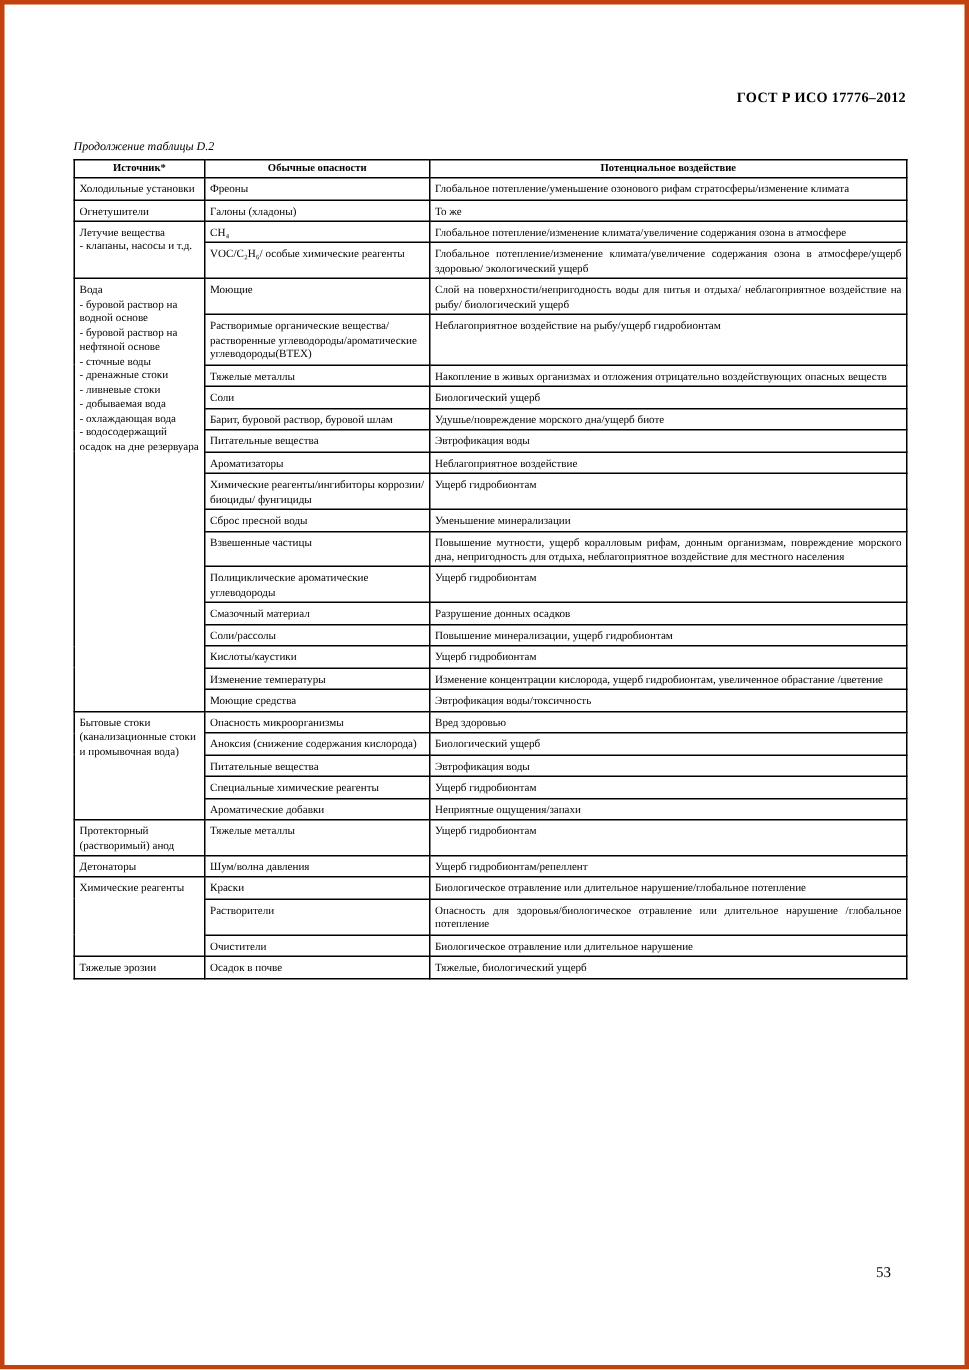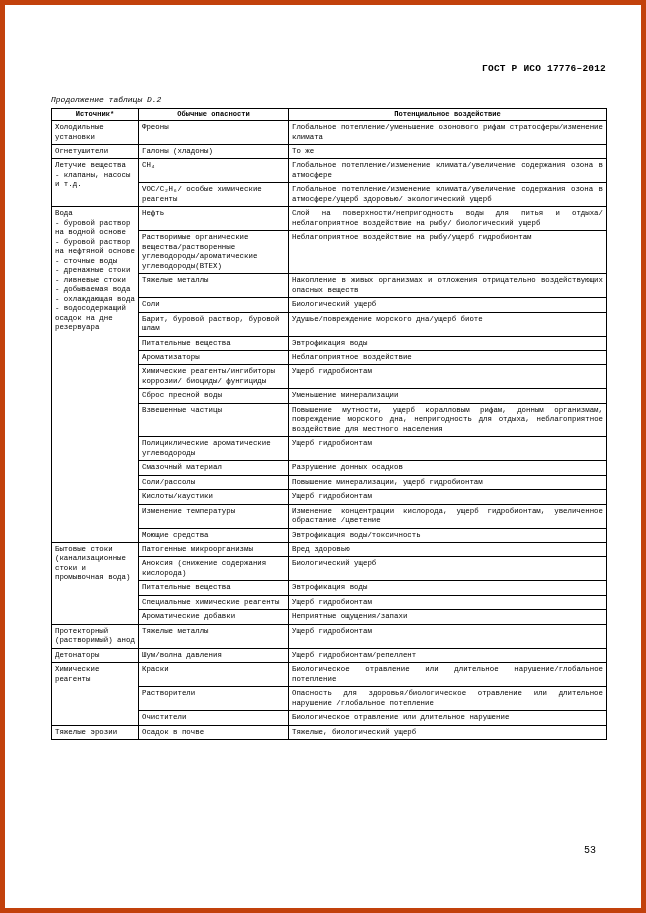--- a/index.html
+++ b/index.html
@@ -1,22 +1,22 @@
 <!DOCTYPE html>
 <html lang="ru"><head>
 <meta charset="utf-8">
 <style>
   html,body{margin:0;padding:0;background:#ffffff;}
   .page{
     position:relative;
     width:646px;height:913px;
     background:#ffffff;
     box-sizing:border-box;
-    border:5px solid #c2410c;
-    font-family:Liberation Mono, monospace;
+    border:3px solid #c2410c;
+    font-family:Liberation Serif, serif;
     color:#000;
     overflow:hidden;
   }
   .doc-header{
     position:absolute;top:58px;left:46px;width:555px;
     text-align:right;font-weight:bold;font-size:9.5px;
     letter-spacing:.2px;
   }
   .caption{
     position:absolute;top:90px;left:46px;
@@ -93,21 +93,21 @@
         <tr>
           <td rowspan="16" class="src">Вода
 - буровой раствор на водной основе
 - буровой раствор на нефтяной основе
 - сточные воды
 - дренажные стоки
 - ливневые стоки
 - добываемая вода
 - охлаждающая вода
 - водосодержащий осадок на дне резервуара</td>
-          <td class="haz">Нефть</td>
+          <td class="haz">Моющие</td>
           <td class="imp">Слой на поверхности/непригодность воды для питья и отдыха/ неблагоприятное воздействие на рыбу/ биологический ущерб</td>
         </tr>
         <tr>
           <td class="haz">Растворимые органические вещества/растворенные углеводороды/ароматические углеводороды(BTEX)</td>
           <td class="imp">Неблагоприятное воздействие на рыбу/ущерб гидробионтам</td>
         </tr>
         <tr>
           <td class="haz">Тяжелые металлы</td>
           <td class="imp">Накопление в живых организмах и отложения отрицательно воздействующих опасных веществ</td>
         </tr>
@@ -158,21 +158,21 @@
         <tr>
           <td class="haz">Изменение температуры</td>
           <td class="imp">Изменение концентрации кислорода, ущерб гидробионтам, увеличенное обрастание /цветение</td>
         </tr>
         <tr>
           <td class="haz">Моющие средства</td>
           <td class="imp">Эвтрофикация воды/токсичность</td>
         </tr>
         <tr>
           <td rowspan="5" class="src">Бытовые стоки (канализационные стоки и промывочная вода)</td>
-          <td class="haz">Патогенные микроорганизмы</td>
+          <td class="haz">Опасность микроорганизмы</td>
           <td class="imp">Вред здоровью</td>
         </tr>
         <tr>
           <td class="haz">Аноксия (снижение содержания кислорода)</td>
           <td class="imp">Биологический ущерб</td>
         </tr>
         <tr>
           <td class="haz">Питательные вещества</td>
           <td class="imp">Эвтрофикация воды</td>
         </tr>

